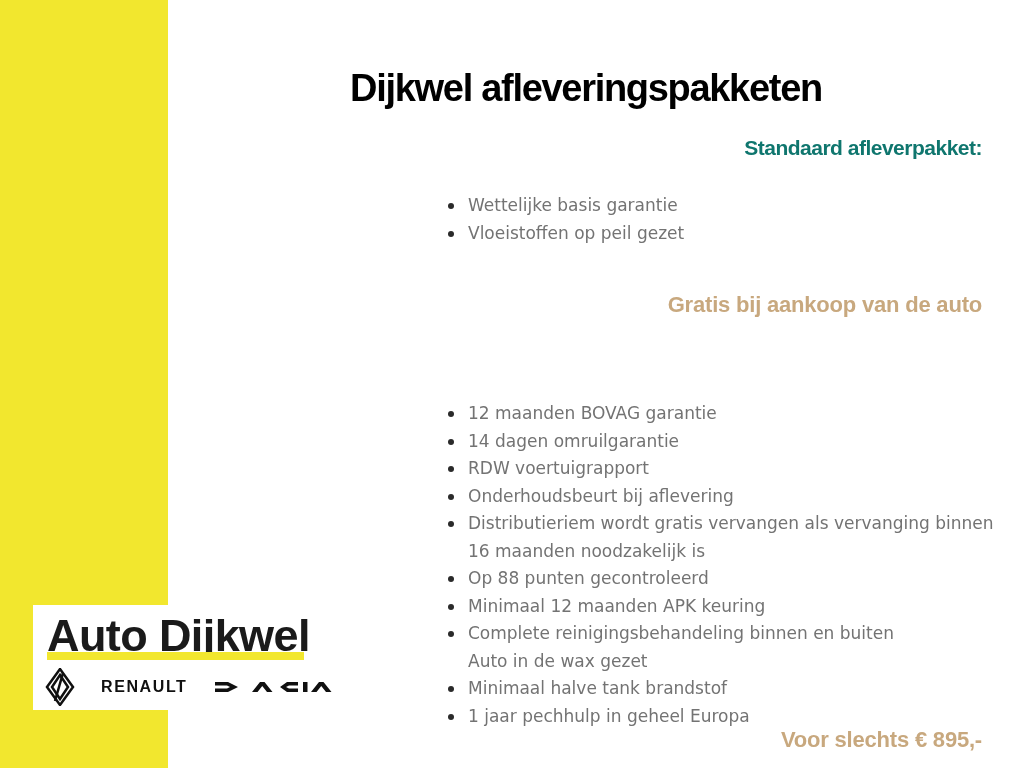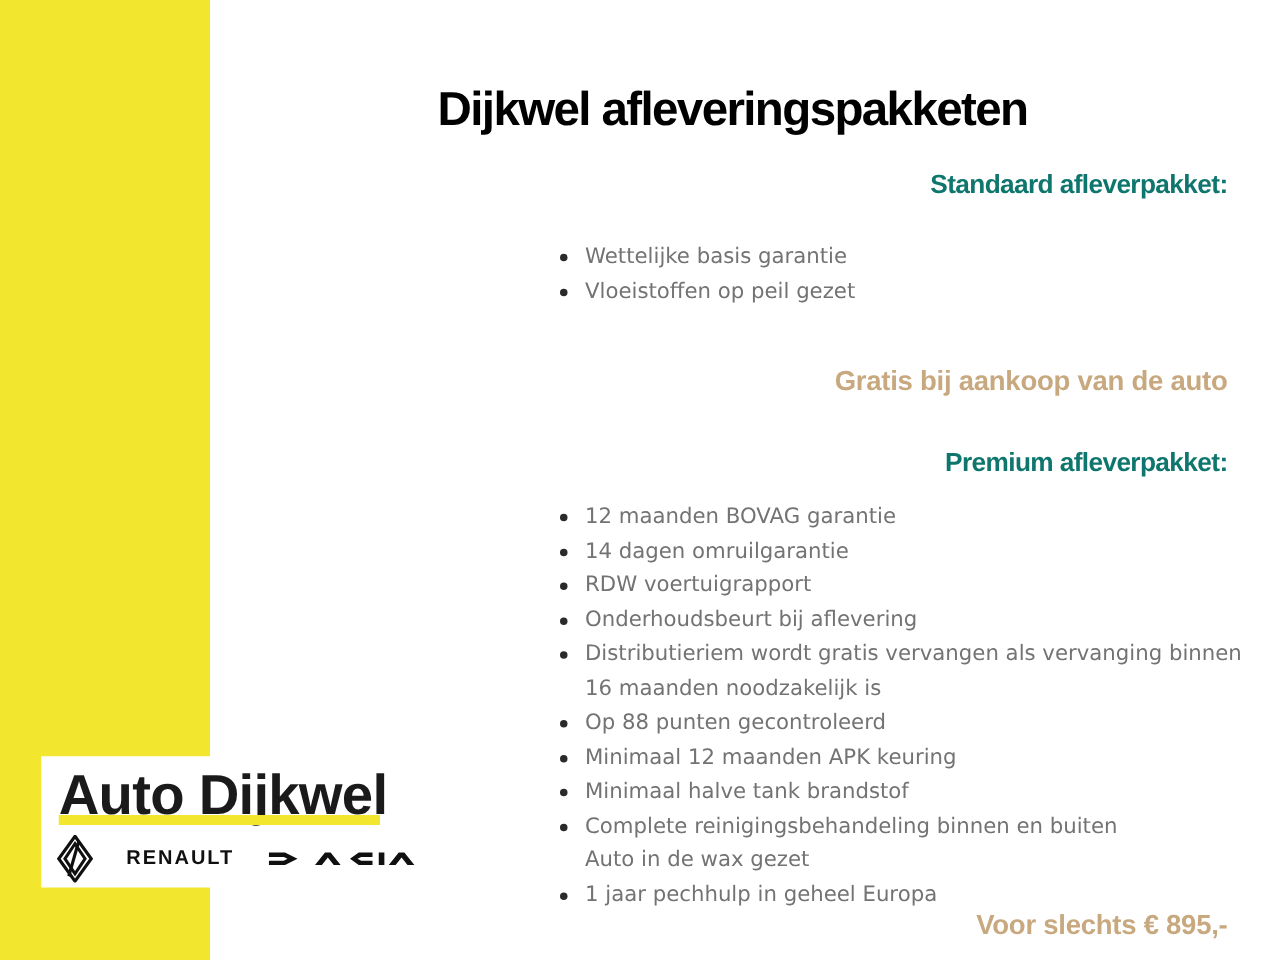--- a/index.html
+++ b/index.html
@@ -220,34 +220,33 @@
 
     <div id="standard-heading" class="section-heading">Standaard afleverpakket:</div>
 
     <ul id="standard-list" class="feature-list">
       <li>Wettelijke basis garantie</li>
       <li>Vloeistoffen op peil gezet</li>
     </ul>
 
     <div id="gratis-line" class="accent-line">Gratis bij aankoop van de auto</div>
 
-    <div id="premium-heading" class="section-heading">Premium afleverpakket:</div>
 
     <ul id="premium-list" class="feature-list">
       <li>12 maanden BOVAG garantie</li>
       <li>14 dagen omruilgarantie</li>
       <li>RDW voertuigrapport</li>
       <li>Onderhoudsbeurt bij aflevering</li>
       <li>Distributieriem wordt gratis vervangen als vervanging binnen 16 maanden noodzakelijk is</li>
       <li>Op 88 punten gecontroleerd</li>
       <li>Minimaal 12 maanden APK keuring</li>
-      <li>Minimaal halve tank brandstof</li>
       <li>
         <span>Complete reinigingsbehandeling binnen en buiten</span>
         <span class="wrap-line">Auto in de wax gezet</span>
       </li>
+      <li>Minimaal halve tank brandstof</li>
       <li>1 jaar pechhulp in geheel Europa</li>
     </ul>
 
     <div id="price-line" class="accent-line">Voor slechts € 895,-</div>
 
   </div>
 </div>
 
 </body></html>

